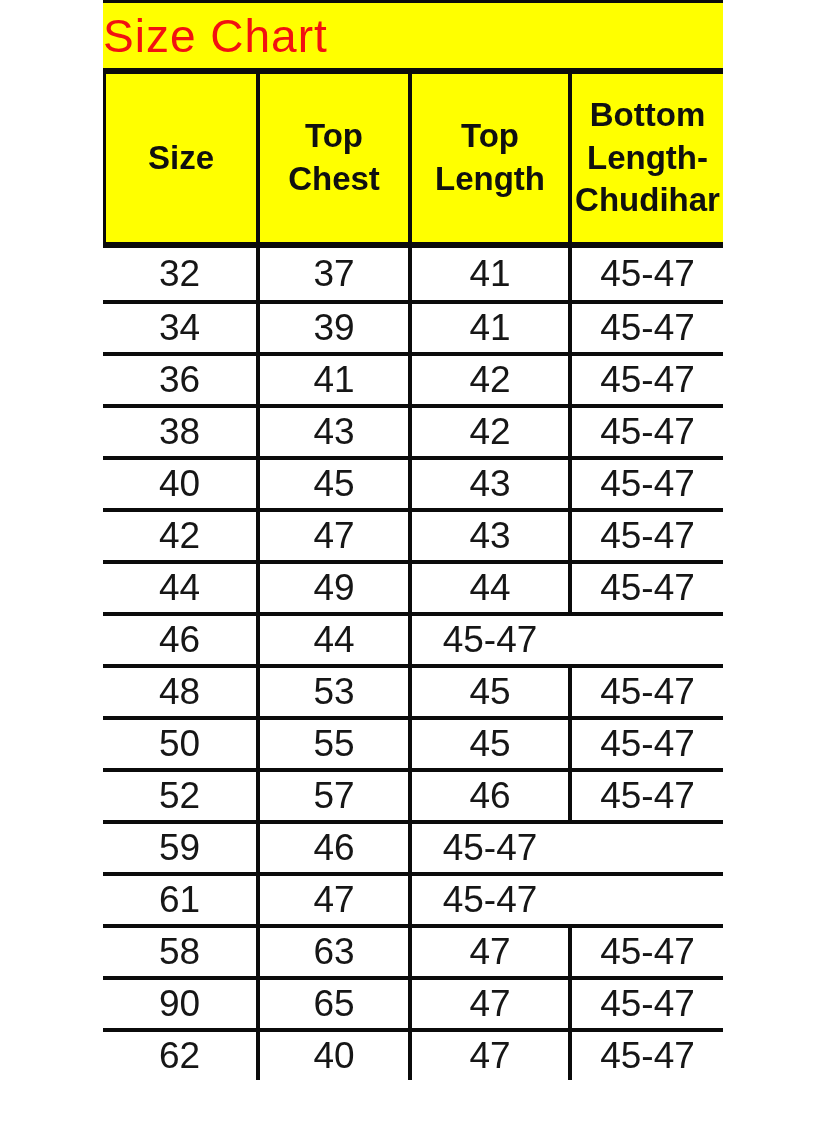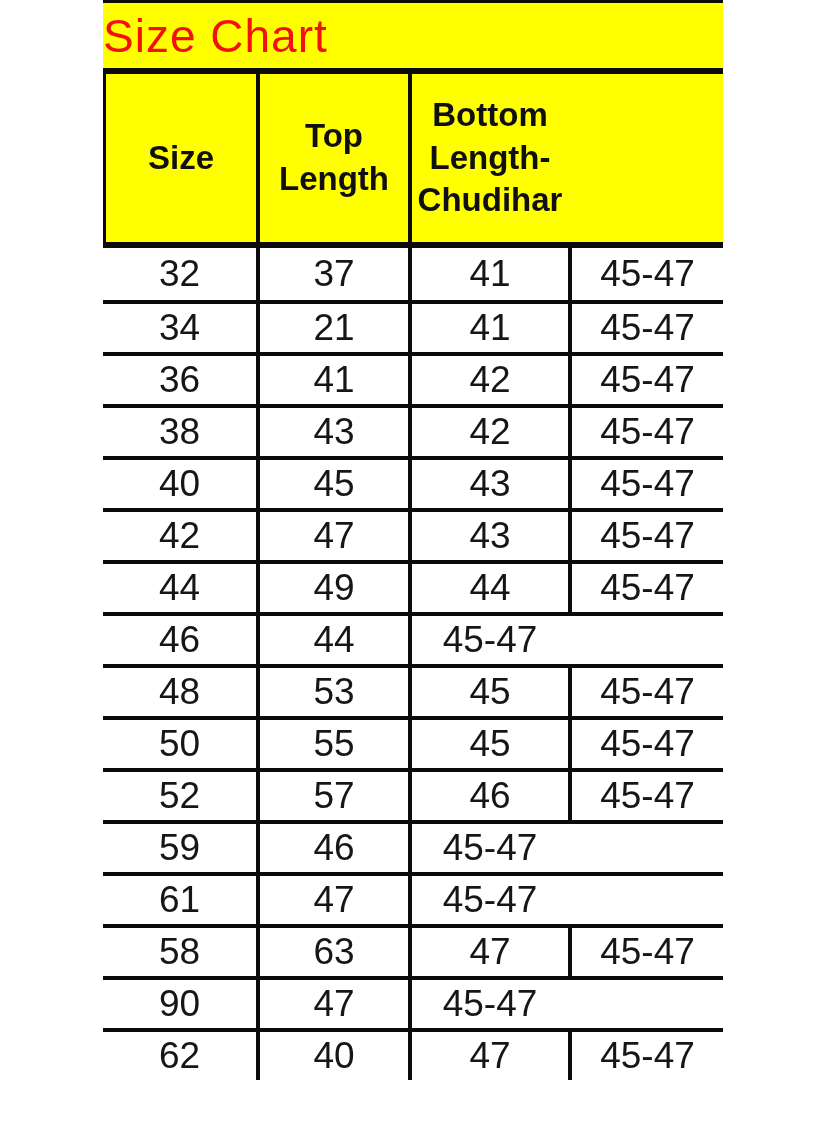--- a/index.html
+++ b/index.html
@@ -82,33 +82,34 @@
 </head>
 <body>
 
 <div class="stage">
   <div class="sizechart">
     <div class="banner">
       <span class="banner-title">Size Chart</span>
     </div>
     <div class="header-row">
         <div class="header-cell">Size</div>
+        <div class="header-cell">Top Chest</div>
         <div class="header-cell">Top Length</div>
         <div class="header-cell">Bottom Length-Chudihar</div>
       </div>
     <div class="table-body">
         <div class="body-row">
           <div class="cell">32</div>
           <div class="cell">37</div>
           <div class="cell">41</div>
           <div class="cell">45-47</div>
         </div>
         <div class="body-row">
           <div class="cell">34</div>
-          <div class="cell">21</div>
+          <div class="cell">39</div>
           <div class="cell">41</div>
           <div class="cell">45-47</div>
         </div>
         <div class="body-row">
           <div class="cell">36</div>
           <div class="cell">41</div>
           <div class="cell">42</div>
           <div class="cell">45-47</div>
         </div>
         <div class="body-row">
@@ -169,20 +170,21 @@
           <div class="cell">45-47</div>
         </div>
         <div class="body-row">
           <div class="cell">58</div>
           <div class="cell">63</div>
           <div class="cell">47</div>
           <div class="cell">45-47</div>
         </div>
         <div class="body-row">
           <div class="cell">90</div>
+          <div class="cell">65</div>
           <div class="cell">47</div>
           <div class="cell">45-47</div>
         </div>
         <div class="body-row">
           <div class="cell">62</div>
           <div class="cell">40</div>
           <div class="cell">47</div>
           <div class="cell">45-47</div>
         </div>
       </div>

